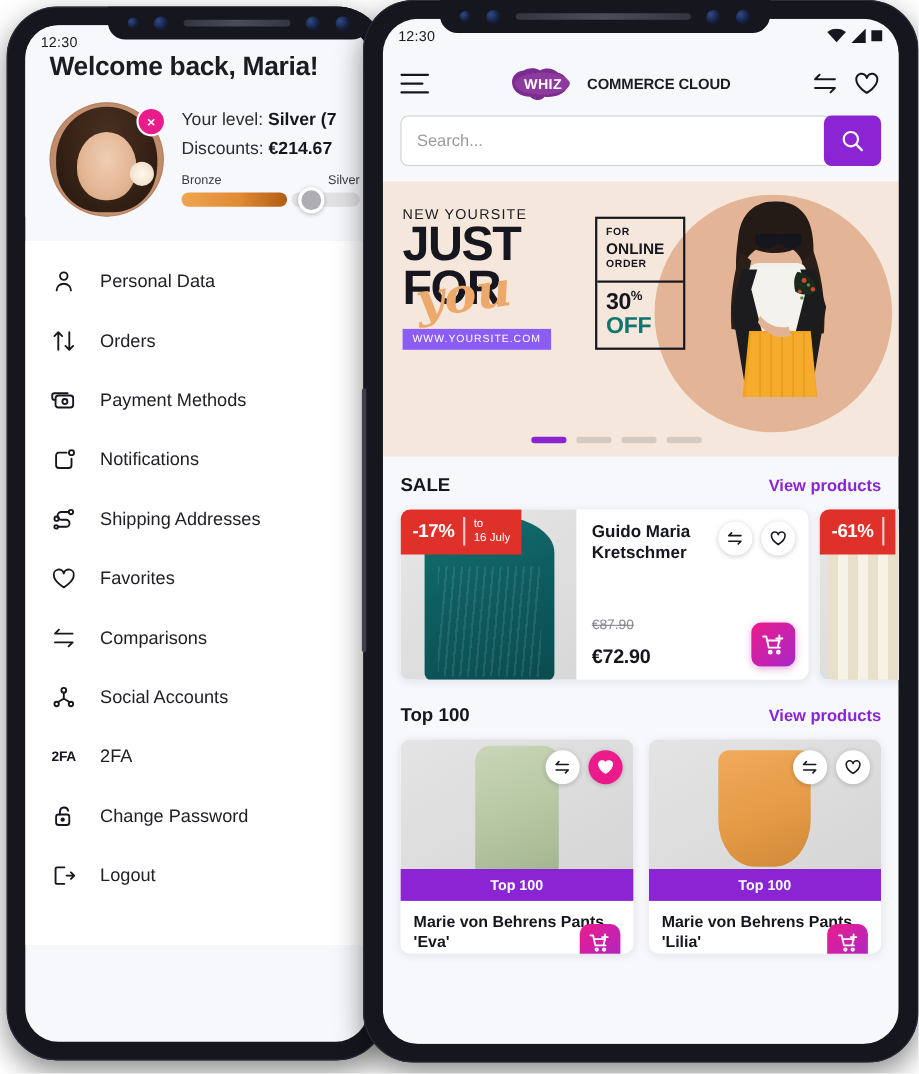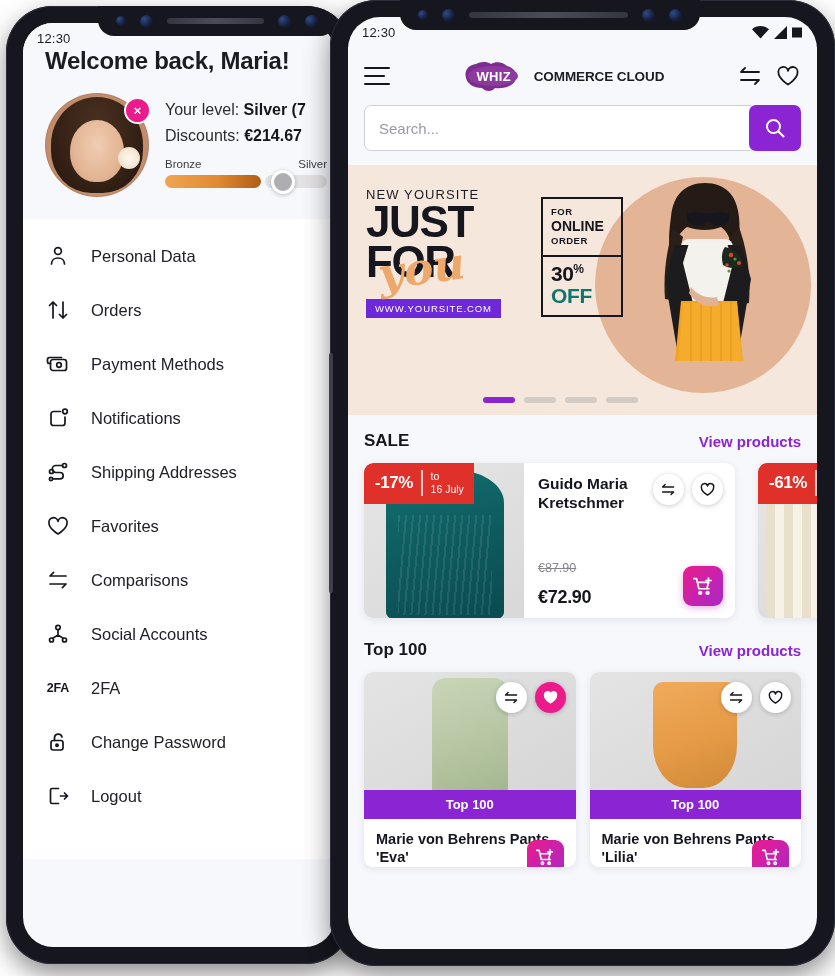--- a/index.html
+++ b/index.html
@@ -136,40 +136,40 @@
   }
 
   .banner { position: relative; height: 250px; background: #f6e7dc; overflow: hidden; }
   .banner-circle { position: absolute; right: 6px; top: 12px; width: 216px; height: 216px; border-radius: 50%; background: #e3b495; }
   .banner-model { position: absolute; right: 14px; bottom: 0; width: 190px; height: 232px; }
   .b-left { position: absolute; left: 18px; top: 22px; width: 160px; }
   .b-new { font-size: 13px; letter-spacing: 1.1px; color: #1b1c22; font-weight: 400; }
   .b-just, .b-for { font-size: 44px; font-weight: 800; color: #15161e; letter-spacing: -1.4px; line-height: .92; }
   .b-you { position: absolute; left: 30px; top: 78px; font-family: "DejaVu Serif", serif; font-style: italic;
            font-size: 44px; color: #eda96c; font-weight: 700; transform: rotate(-8deg); }
-  .b-url { margin-top: 16px; display: inline-block; background: #6d28d9; color: #fff; font-size: 9.5px;
+  .b-url { margin-top: 16px; display: inline-block; background: #8b5cf6; color: #fff; font-size: 9.5px;
            letter-spacing: .9px; padding: 4px 9px; }
   .b-box { position: absolute; left: 193px; top: 32px; width: 82px; border: 2px solid #15161e; }
   .b-box-top { padding: 7px 8px 8px; border-bottom: 2px solid #15161e; }
   .b-box-top div { font-size: 9.5px; font-weight: 700; letter-spacing: .5px; color: #15161e; line-height: 1.25; }
   .b-box-top div.big { font-size: 14px; font-weight: 700; letter-spacing: 0; }
   .b-box-bot { padding: 6px 8px 8px; }
   .b-off1 { font-size: 21px; font-weight: 800; color: #15161e; letter-spacing: -.5px; line-height: 1; }
   .b-off1 sup { font-size: 12px; font-weight: 700; }
   .b-off2 { font-size: 21px; font-weight: 800; color: #0f766e; letter-spacing: -.3px; line-height: 1.1; }
   .dots { position: absolute; left: 135px; bottom: 12px; display: flex; gap: 9px; }
   .dots i { display: block; width: 32px; height: 6px; border-radius: 3px; background: #d3cac3; }
   .dots i.on { background: #8b25d4; }
 
   .sect { padding: 16px 16px 0; }
   .sect-head { display: flex; align-items: center; justify-content: space-between; margin-bottom: 12px; }
   .sect-title { font-size: 17px; font-weight: 700; color: #15161e; }
   .sect-link { font-size: 15px; font-weight: 700; color: #8b25d4; cursor: pointer; }
 
-  .sale-row { display: flex; gap: 23px; }
+  .sale-row { display: flex; gap: 10px; }
   .sale-card { position: relative; width: 371px; height: 155px; background: #fff; border-radius: 9px;
                box-shadow: 0 2px 9px rgba(20,20,40,.09); display: flex; overflow: hidden; flex: none; }
   .sale-photo { position: relative; width: 160px; background: linear-gradient(150deg,#e6e6e6,#d8d8d8); overflow: hidden; flex: none; }
   .dress { position: absolute; left: 22px; top: 6px; width: 118px; height: 152px;
            background: linear-gradient(160deg,#14706f 0%,#0e5d60 45%,#0a4b4f 100%);
            border-radius: 46% 46% 12% 12% / 22% 22% 6% 6%; }
   .dress::after { content: ""; position: absolute; left: 10%; top: 30%; width: 80%; height: 66%;
                   background: repeating-linear-gradient(95deg, rgba(255,255,255,.09) 0 2px, transparent 2px 7px); }
   .disc-tag { position: absolute; left: 0; top: 0; display: flex; align-items: center; gap: 8px;
               background: #e0302a; color: #fff; padding: 7px 10px 8px 11px; border-top-left-radius: 9px; z-index: 3; }

